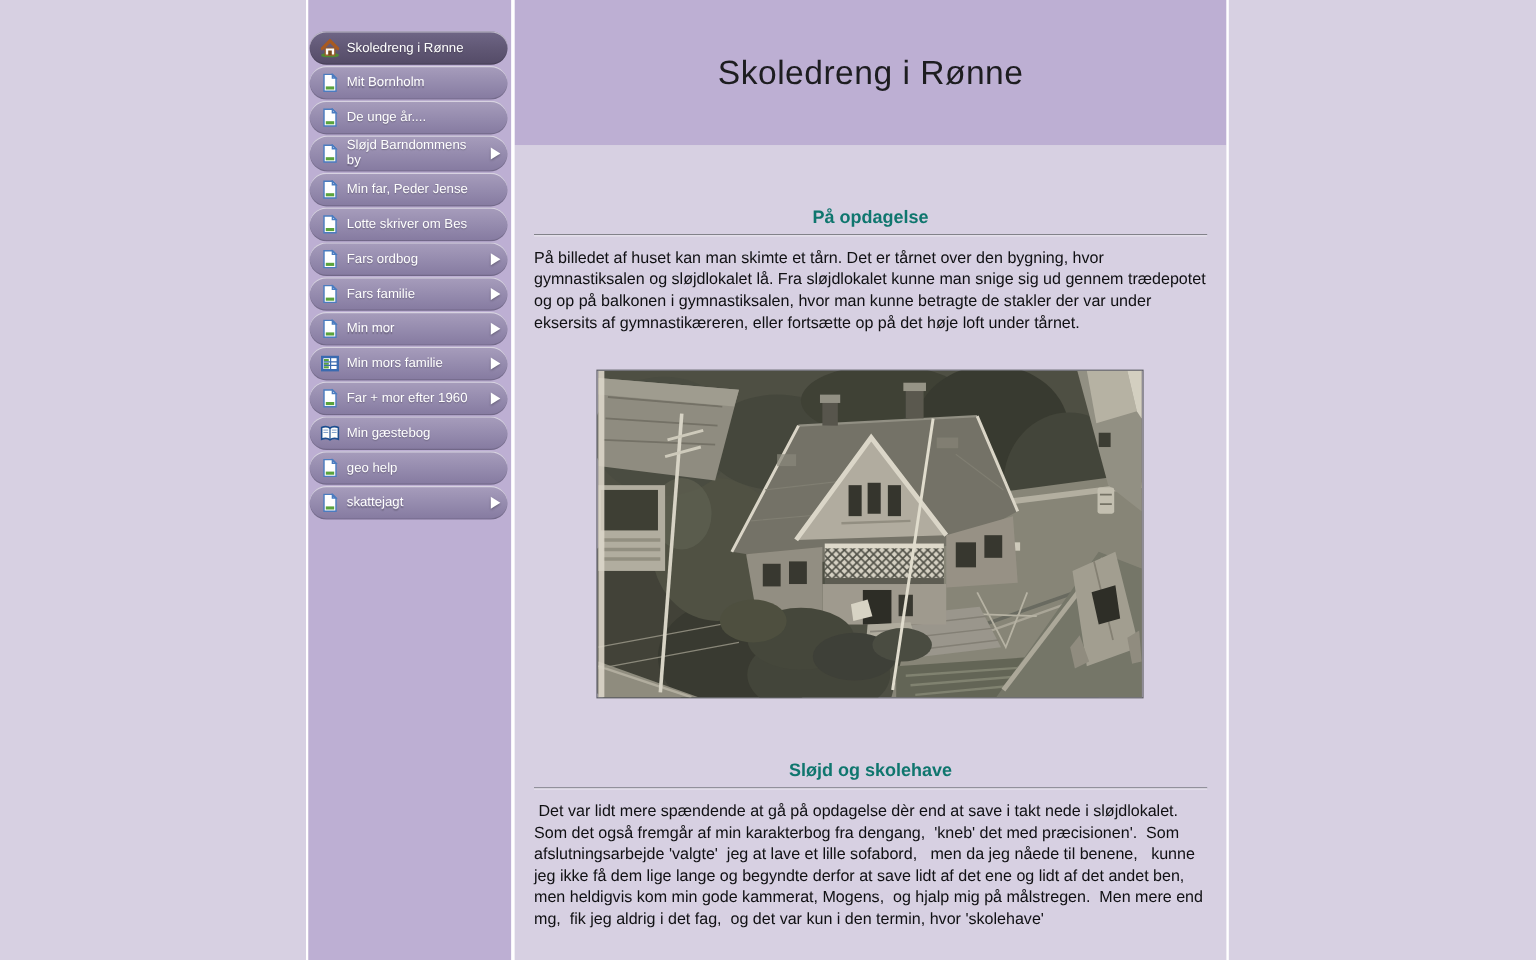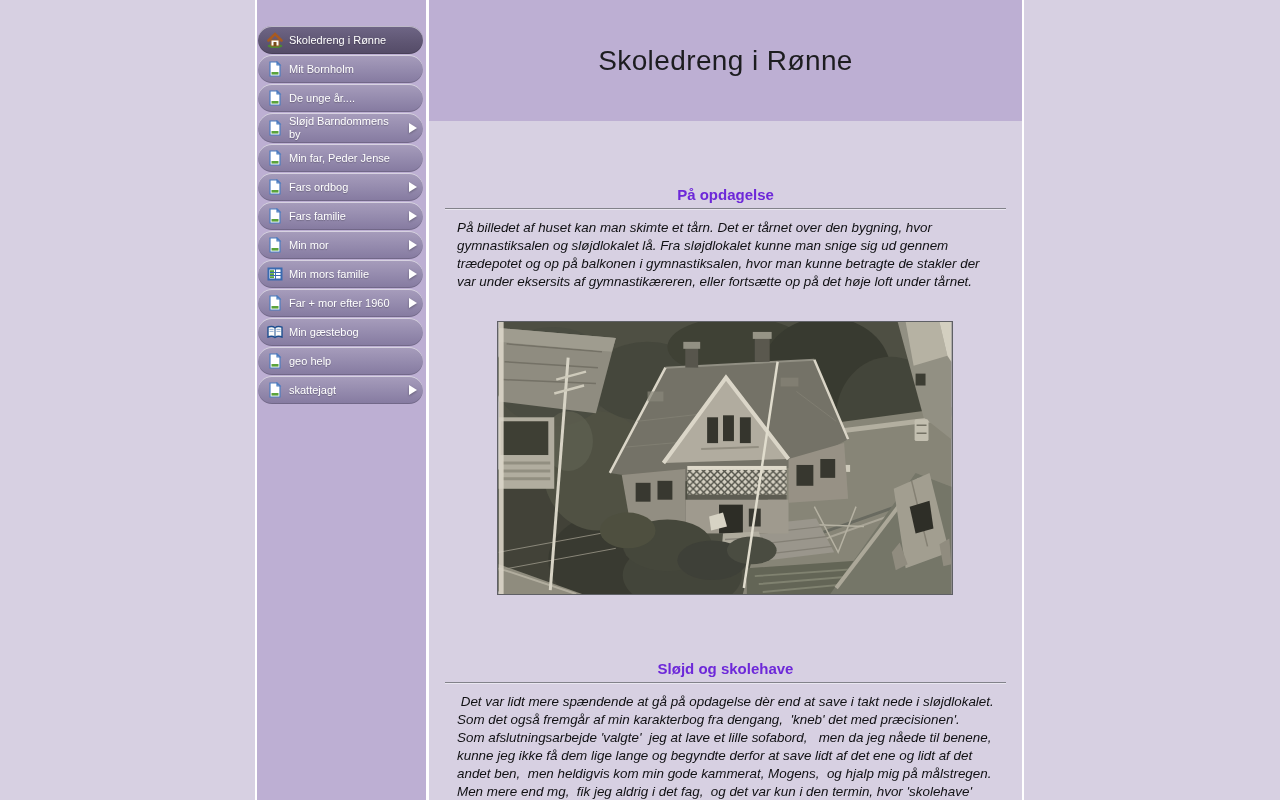--- a/index.html
+++ b/index.html
@@ -26,23 +26,23 @@
   .mi-icon svg{display:block;}
   .mi-label{flex:1;color:#ffffff;font-size:11px;line-height:13px;text-shadow:0 1px 1px rgba(0,0,0,.25);}
   .mi-arrow{width:0;height:0;border-top:5px solid transparent;border-bottom:5px solid transparent;
     border-left:8px solid #ffffff;margin-left:2px;flex:0 0 auto;filter:drop-shadow(0 1px 1px rgba(0,0,0,.3));}
   
   .content{width:593px;flex:0 0 593px;display:flex;flex-direction:column;}
   .header-band{height:121px;flex:0 0 121px;background:var(--panel-bg);
     display:flex;align-items:center;justify-content:center;}
   .page-title{margin:0;font-size:28px;font-weight:400;color:#1d1d20;letter-spacing:.4px;}
   .content-body{flex:1;background:var(--page-bg);padding:0 16px;overflow:hidden;}
-  .section-heading{margin:65px 0 0;text-align:center;font-size:15px;font-weight:700;color:#6d28d9;}
+  .section-heading{margin:52px 0 0;text-align:center;font-size:15px;font-weight:700;color:#0f766e;}
   hr.section-divider{border:0;height:0;border-top:1px solid #82828a;border-bottom:1px solid #eae7f1;margin:5px 0 0;}
-  .section-text{margin:9px 12px 0;font-size:13.4px;line-height:18px;color:#101013;white-space:pre-wrap;font-style:italic;}
+  .section-text{margin:9px 0 0;font-size:13.4px;line-height:18px;color:#101013;white-space:pre-wrap;}
   .photo-wrap{margin:30px auto 0;width:458px;}
   .photo-wrap svg{display:block;border:1px solid #5f6065;}
 </style>
 </head>
 <body>
 
 <div class="layout">
   <div class="spacer-left"></div>
   <div class="vline v1"></div>
 
@@ -95,20 +95,31 @@
   </div>
         <div class="menu-item">
     <span class="mi-icon">
             <svg width="16" height="16" viewBox="0 0 16 16">
               <path d="M3 1h7l3 3v11H3z" fill="#ffffff" stroke="#4b7cc0" stroke-width="1.2"></path>
               <path d="M10 1v3h3z" fill="#d7e4f5" stroke="#4b7cc0" stroke-width="1.2"></path>
               <rect x="4.5" y="11" width="7" height="2.6" fill="#5aa33c"></rect>
             </svg>
           </span>
     <span class="mi-label">Min far, Peder Jense</span>
+
+  </div>
+        <div class="menu-item">
+    <span class="mi-icon">
+            <svg width="16" height="16" viewBox="0 0 16 16">
+              <path d="M3 1h7l3 3v11H3z" fill="#ffffff" stroke="#4b7cc0" stroke-width="1.2"></path>
+              <path d="M10 1v3h3z" fill="#d7e4f5" stroke="#4b7cc0" stroke-width="1.2"></path>
+              <rect x="4.5" y="11" width="7" height="2.6" fill="#5aa33c"></rect>
+            </svg>
+          </span>
+    <span class="mi-label">Lotte skriver om Bes</span>
 
   </div>
         <div class="menu-item">
     <span class="mi-icon">
             <svg width="16" height="16" viewBox="0 0 16 16">
               <path d="M3 1h7l3 3v11H3z" fill="#ffffff" stroke="#4b7cc0" stroke-width="1.2"></path>
               <path d="M10 1v3h3z" fill="#d7e4f5" stroke="#4b7cc0" stroke-width="1.2"></path>
               <rect x="4.5" y="11" width="7" height="2.6" fill="#5aa33c"></rect>
             </svg>
           </span>

